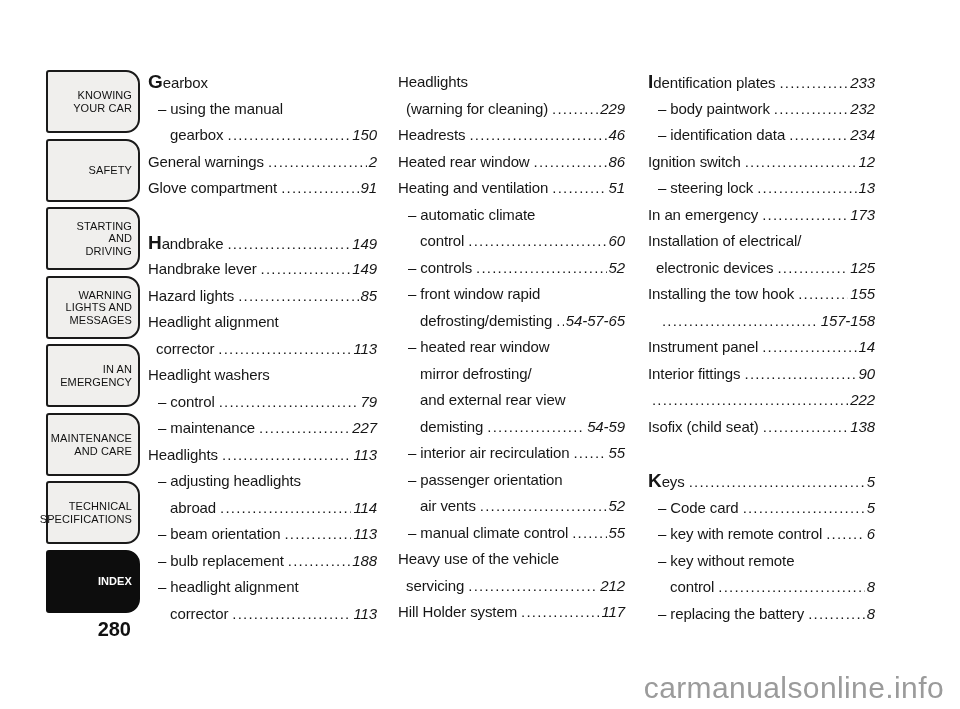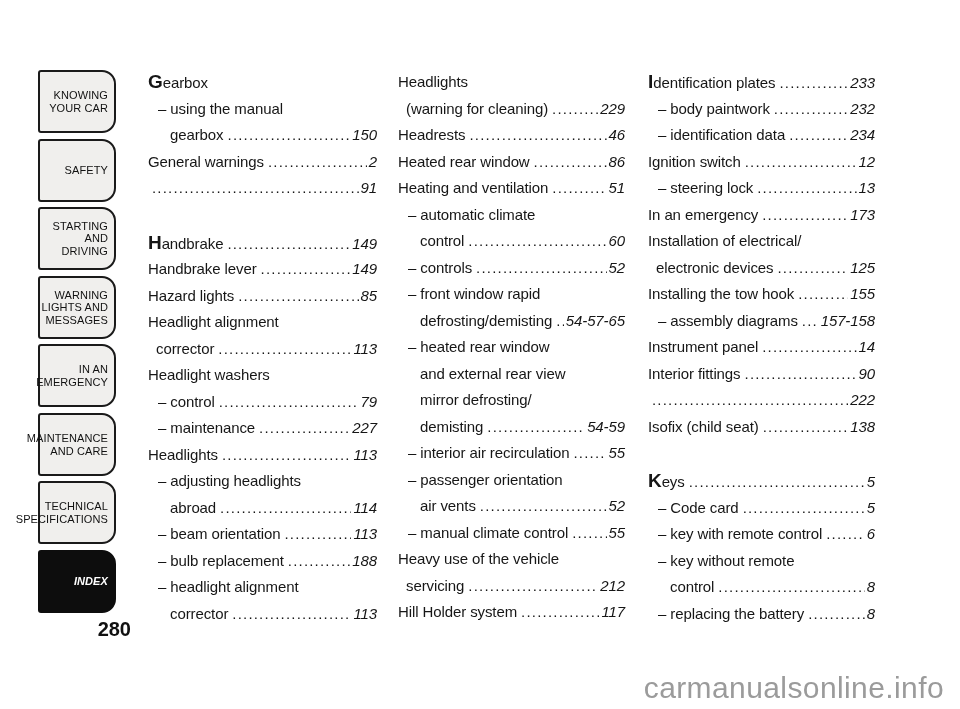--- a/index.html
+++ b/index.html
@@ -8,22 +8,22 @@
     position: relative;
     background: #ffffff;
     font-family: "Liberation Sans", sans-serif;
     overflow: hidden;
     color: var(--text, #161616);
   }
 
   
   .tab {
     position: absolute;
-    left: 38px;
-    width: 78px;
+    left: 46px;
+    width: 94px;
     height: 63px;
     box-sizing: border-box;
     background: var(--tab-bg, #f0efed);
     border: 2px solid var(--tab-border, #1a1a1a);
     border-radius: 3px 14px 14px 3px;
     display: flex;
     align-items: center;
     justify-content: flex-end;
     padding-right: 6px;
   }
@@ -31,21 +31,20 @@
     font-size: 11px;
     line-height: 12.5px;
     text-align: right;
     white-space: pre-line;
     color: #111111;
     letter-spacing: 0.1px;
   }
   .tab.active {
     background: var(--active-tab-bg, #0d0d0d);
     border-color: var(--active-tab-bg, #0d0d0d);
-    font-style: italic;
   }
   .tab.active .tab-label {
     color: var(--active-tab-text, #ffffff);
     font-weight: bold;
   }
 
   .page-number {
     position: absolute;
     left: 39px;
     top: 618px;
@@ -161,20 +160,21 @@
           <span class="txt">gearbox</span>
           <span class="leader">......................................................................</span>
           <span class="pg">150</span>
         </div>
         <div class="line ind0">
           <span class="txt">General warnings</span>
           <span class="leader">......................................................................</span>
           <span class="pg">2</span>
         </div>
         <div class="line ind0">
+          <span class="txt">Glove compartment</span>
           <span class="leader">......................................................................</span>
           <span class="pg">91</span>
         </div>
         <div class="group-gap"></div>
         <div class="line ind0">
           <span class="txt"><span class="cap">H</span>andbrake</span>
           <span class="leader">......................................................................</span>
           <span class="pg">149</span>
         </div>
         <div class="line ind0">
@@ -282,24 +282,24 @@
         </div>
         <div class="line ind3">
           <span class="txt">defrosting/demisting</span>
           <span class="leader">......................................................................</span>
           <span class="pg">54-57-65</span>
         </div>
         <div class="line ind2">
           <span class="txt">– heated rear window</span>
         </div>
         <div class="line ind3">
+          <span class="txt">mirror defrosting/</span>
+        </div>
+        <div class="line ind3">
           <span class="txt">and external rear view</span>
-        </div>
-        <div class="line ind3">
-          <span class="txt">mirror defrosting/</span>
         </div>
         <div class="line ind3">
           <span class="txt">demisting</span>
           <span class="leader">......................................................................</span>
           <span class="pg">54-59</span>
         </div>
         <div class="line ind2">
           <span class="txt">– interior air recirculation</span>
           <span class="leader">......................................................................</span>
           <span class="pg">55</span>
@@ -369,21 +369,20 @@
           <span class="txt">electronic devices</span>
           <span class="leader">......................................................................</span>
           <span class="pg">125</span>
         </div>
         <div class="line ind0">
           <span class="txt">Installing the tow hook</span>
           <span class="leader">......................................................................</span>
           <span class="pg">155</span>
         </div>
         <div class="line ind2">
-          <span class="txt">– assembly diagrams</span>
           <span class="leader">......................................................................</span>
           <span class="pg">157-158</span>
         </div>
         <div class="line ind0">
           <span class="txt">Instrument panel</span>
           <span class="leader">......................................................................</span>
           <span class="pg">14</span>
         </div>
         <div class="line ind0">
           <span class="txt">Interior fittings</span>

